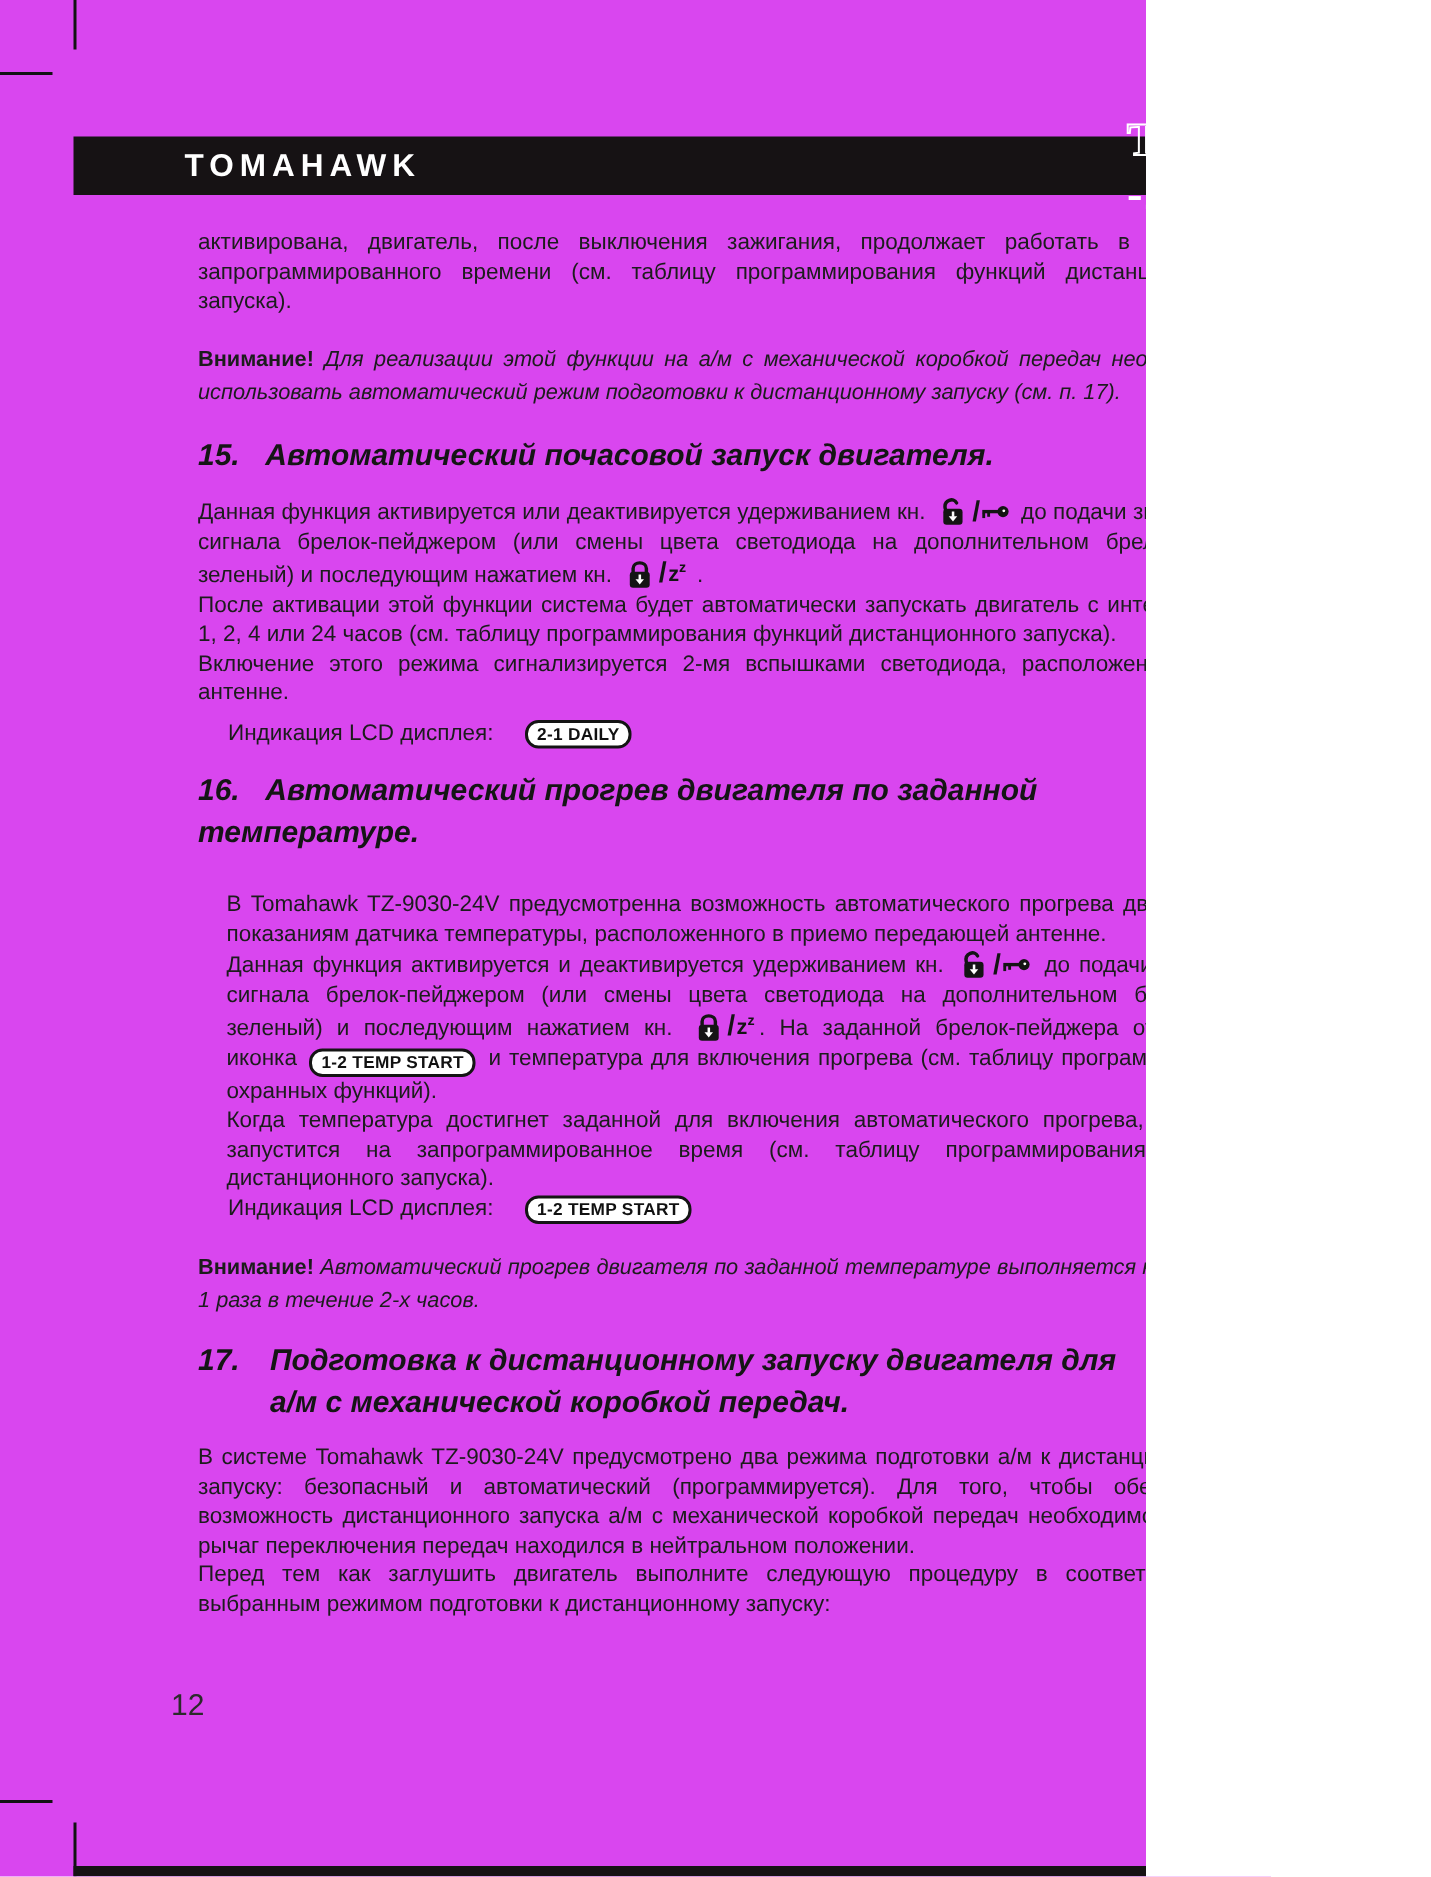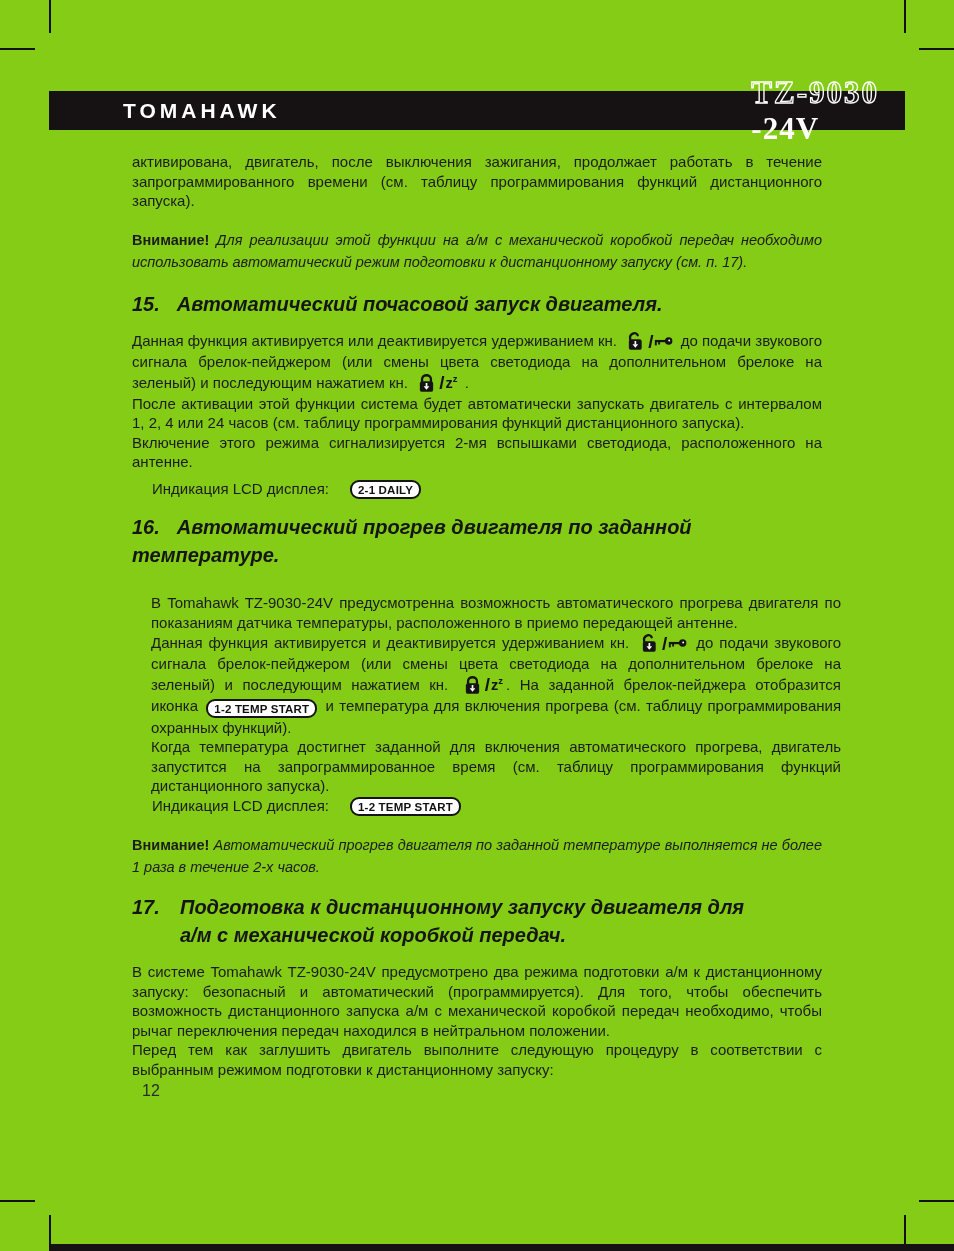--- a/index.html
+++ b/index.html
@@ -1,16 +1,16 @@
 <!DOCTYPE html>
 <html><head>
 <meta charset="utf-8">
 <style>
   html,body{margin:0;padding:0;background:#ffffff;}
-  .page{position:relative;width:954px;height:1251px;background:#84cc16;overflow:hidden;
+  .page{position:relative;width:764px;height:1251px;background:#d946ef;overflow:hidden;
         font-family:"Liberation Sans",sans-serif;color:#1c1c1c;}
 
   
   .crop{position:absolute;background:#121212;}
 
   
   .header-bar{position:absolute;left:49px;top:91px;width:856px;height:39px;background:#161214;
               display:flex;align-items:center;justify-content:space-between;
               padding:0 26px 0 74px;box-sizing:border-box;}
   .brand{color:#fff;font-weight:bold;font-size:21px;letter-spacing:4px;}
@@ -40,21 +40,21 @@
          padding:1px 6px 0 6px;font-size:11.5px;font-weight:bold;line-height:14px;
          letter-spacing:.2px;white-space:nowrap;color:#111;}
   .badge-inline{vertical-align:-2px;margin:0 3px;}
 
   
   .icon-group{display:inline-flex;align-items:center;vertical-align:-6px;margin:0 3px;line-height:1;}
   .slash{font-weight:bold;font-size:19px;line-height:1;padding:0 1px;color:#141414;}
   .zz{font-weight:bold;font-size:14.5px;color:#141414;}
   .zz sup{font-size:9.5px;vertical-align:6px;}
 
-  .page-number{position:absolute;left:114px;top:1082px;font-size:16px;color:#2b2b2b;margin-left:28px;}
+  .page-number{position:absolute;left:114px;top:1126px;font-size:20px;color:#2b2b2b;}
   .footer-bar{position:absolute;left:49px;top:1244px;width:905px;height:7px;background:#161214;}
 </style>
 </head>
 <body>
 
 <div class="page">
 
   <div class="crop" style="left:49px;top:0;width:2px;height:33px;"></div>
   <div class="crop" style="left:0;top:48px;width:35px;height:2px;"></div>
   <div class="crop" style="left:904px;top:0;width:2px;height:33px;"></div>

